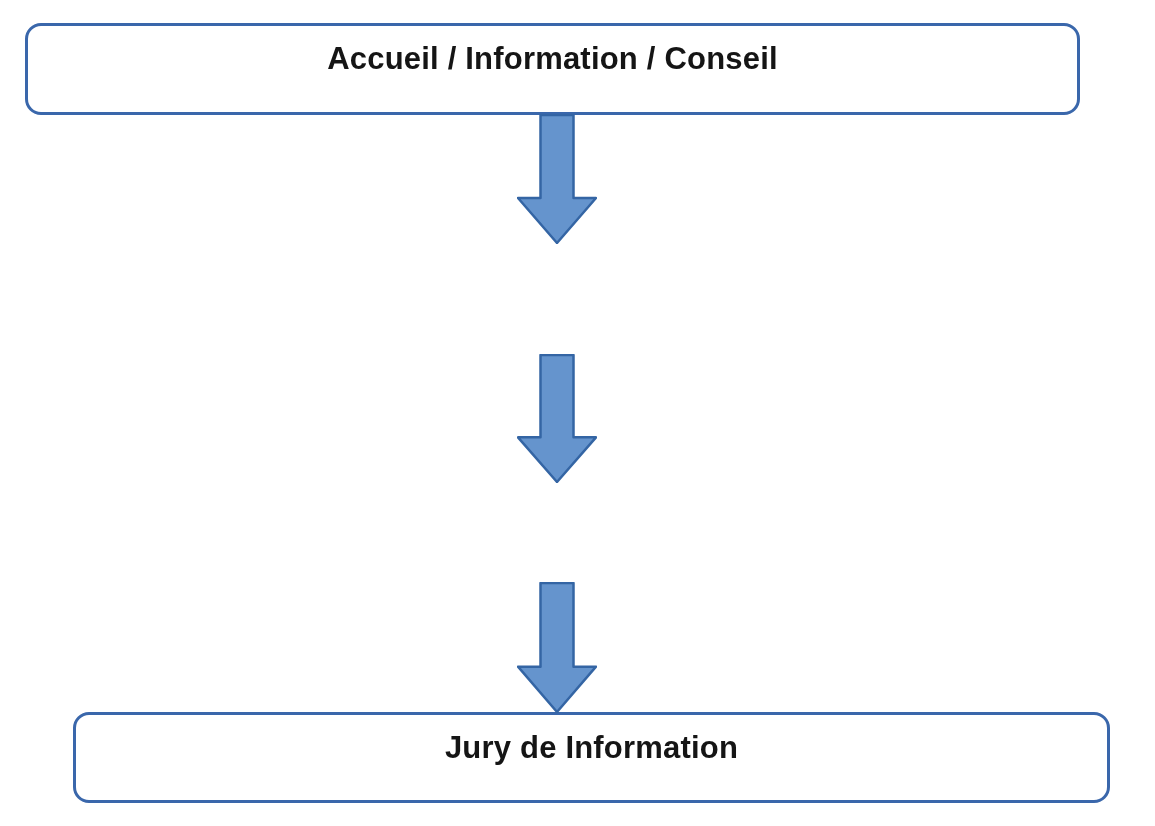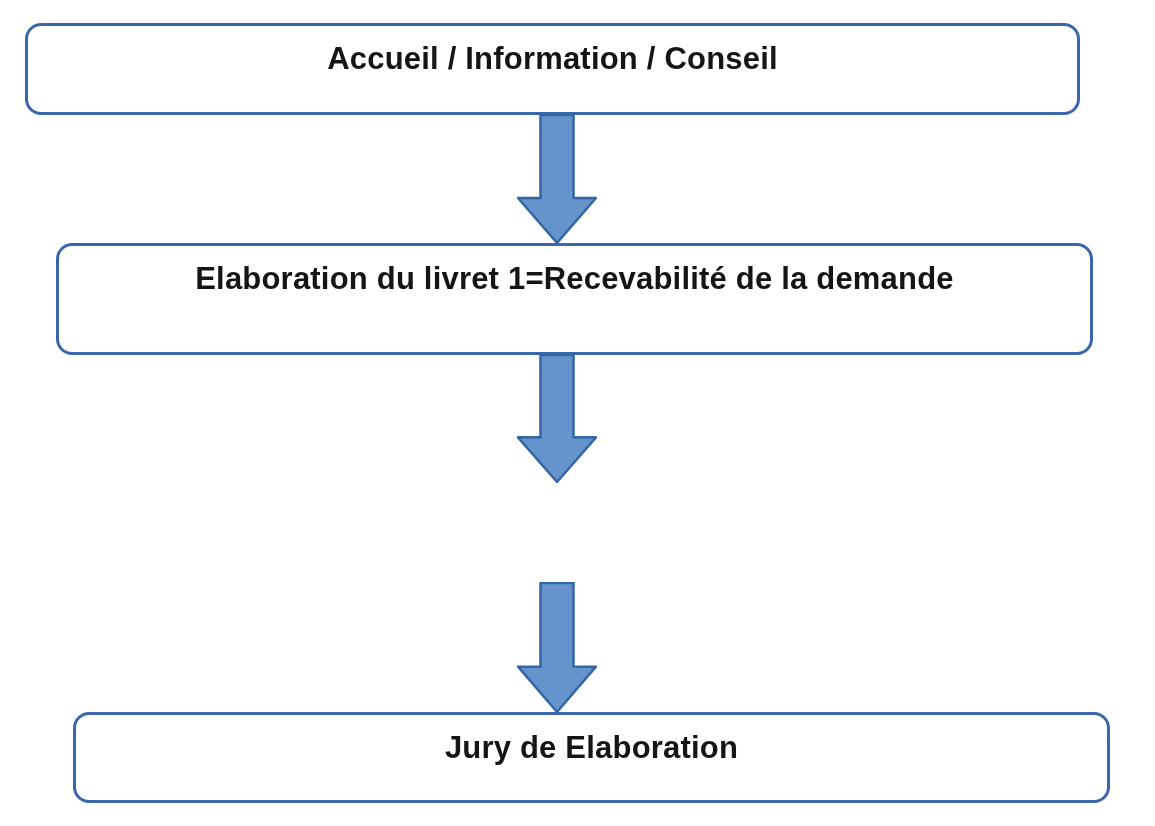--- a/index.html
+++ b/index.html
@@ -69,34 +69,31 @@
   <div class="step step-1">
     <span class="label">Accueil / Information / Conseil</span>
   </div>
 
   <div class="connector connector-1">
     <svg viewBox="0 0 80 130" preserveAspectRatio="none">
       <polygon class="arrow-shape" points="23.5,1 56.5,1 56.5,84 79,84 40,129 1,84 23.5,84"></polygon>
     </svg>
   </div>
 
-  <div class="step step-2">
-    <span class="label">Elaboration du livret 1=Recevabilité de la demande</span>
-  </div>
 
   <div class="connector connector-2">
     <svg viewBox="0 0 80 130" preserveAspectRatio="none">
       <polygon class="arrow-shape" points="23.5,1 56.5,1 56.5,84 79,84 40,129 1,84 23.5,84"></polygon>
     </svg>
   </div>
 
 
   <div class="connector connector-3">
     <svg viewBox="0 0 80 130" preserveAspectRatio="none">
       <polygon class="arrow-shape" points="23.5,1 56.5,1 56.5,84 79,84 40,129 1,84 23.5,84"></polygon>
     </svg>
   </div>
 
   <div class="step step-4">
-    <span class="label">Jury de Elaboration</span>
+    <span class="label">Jury de Information</span>
   </div>
 
 </div>
 
 </body></html>

